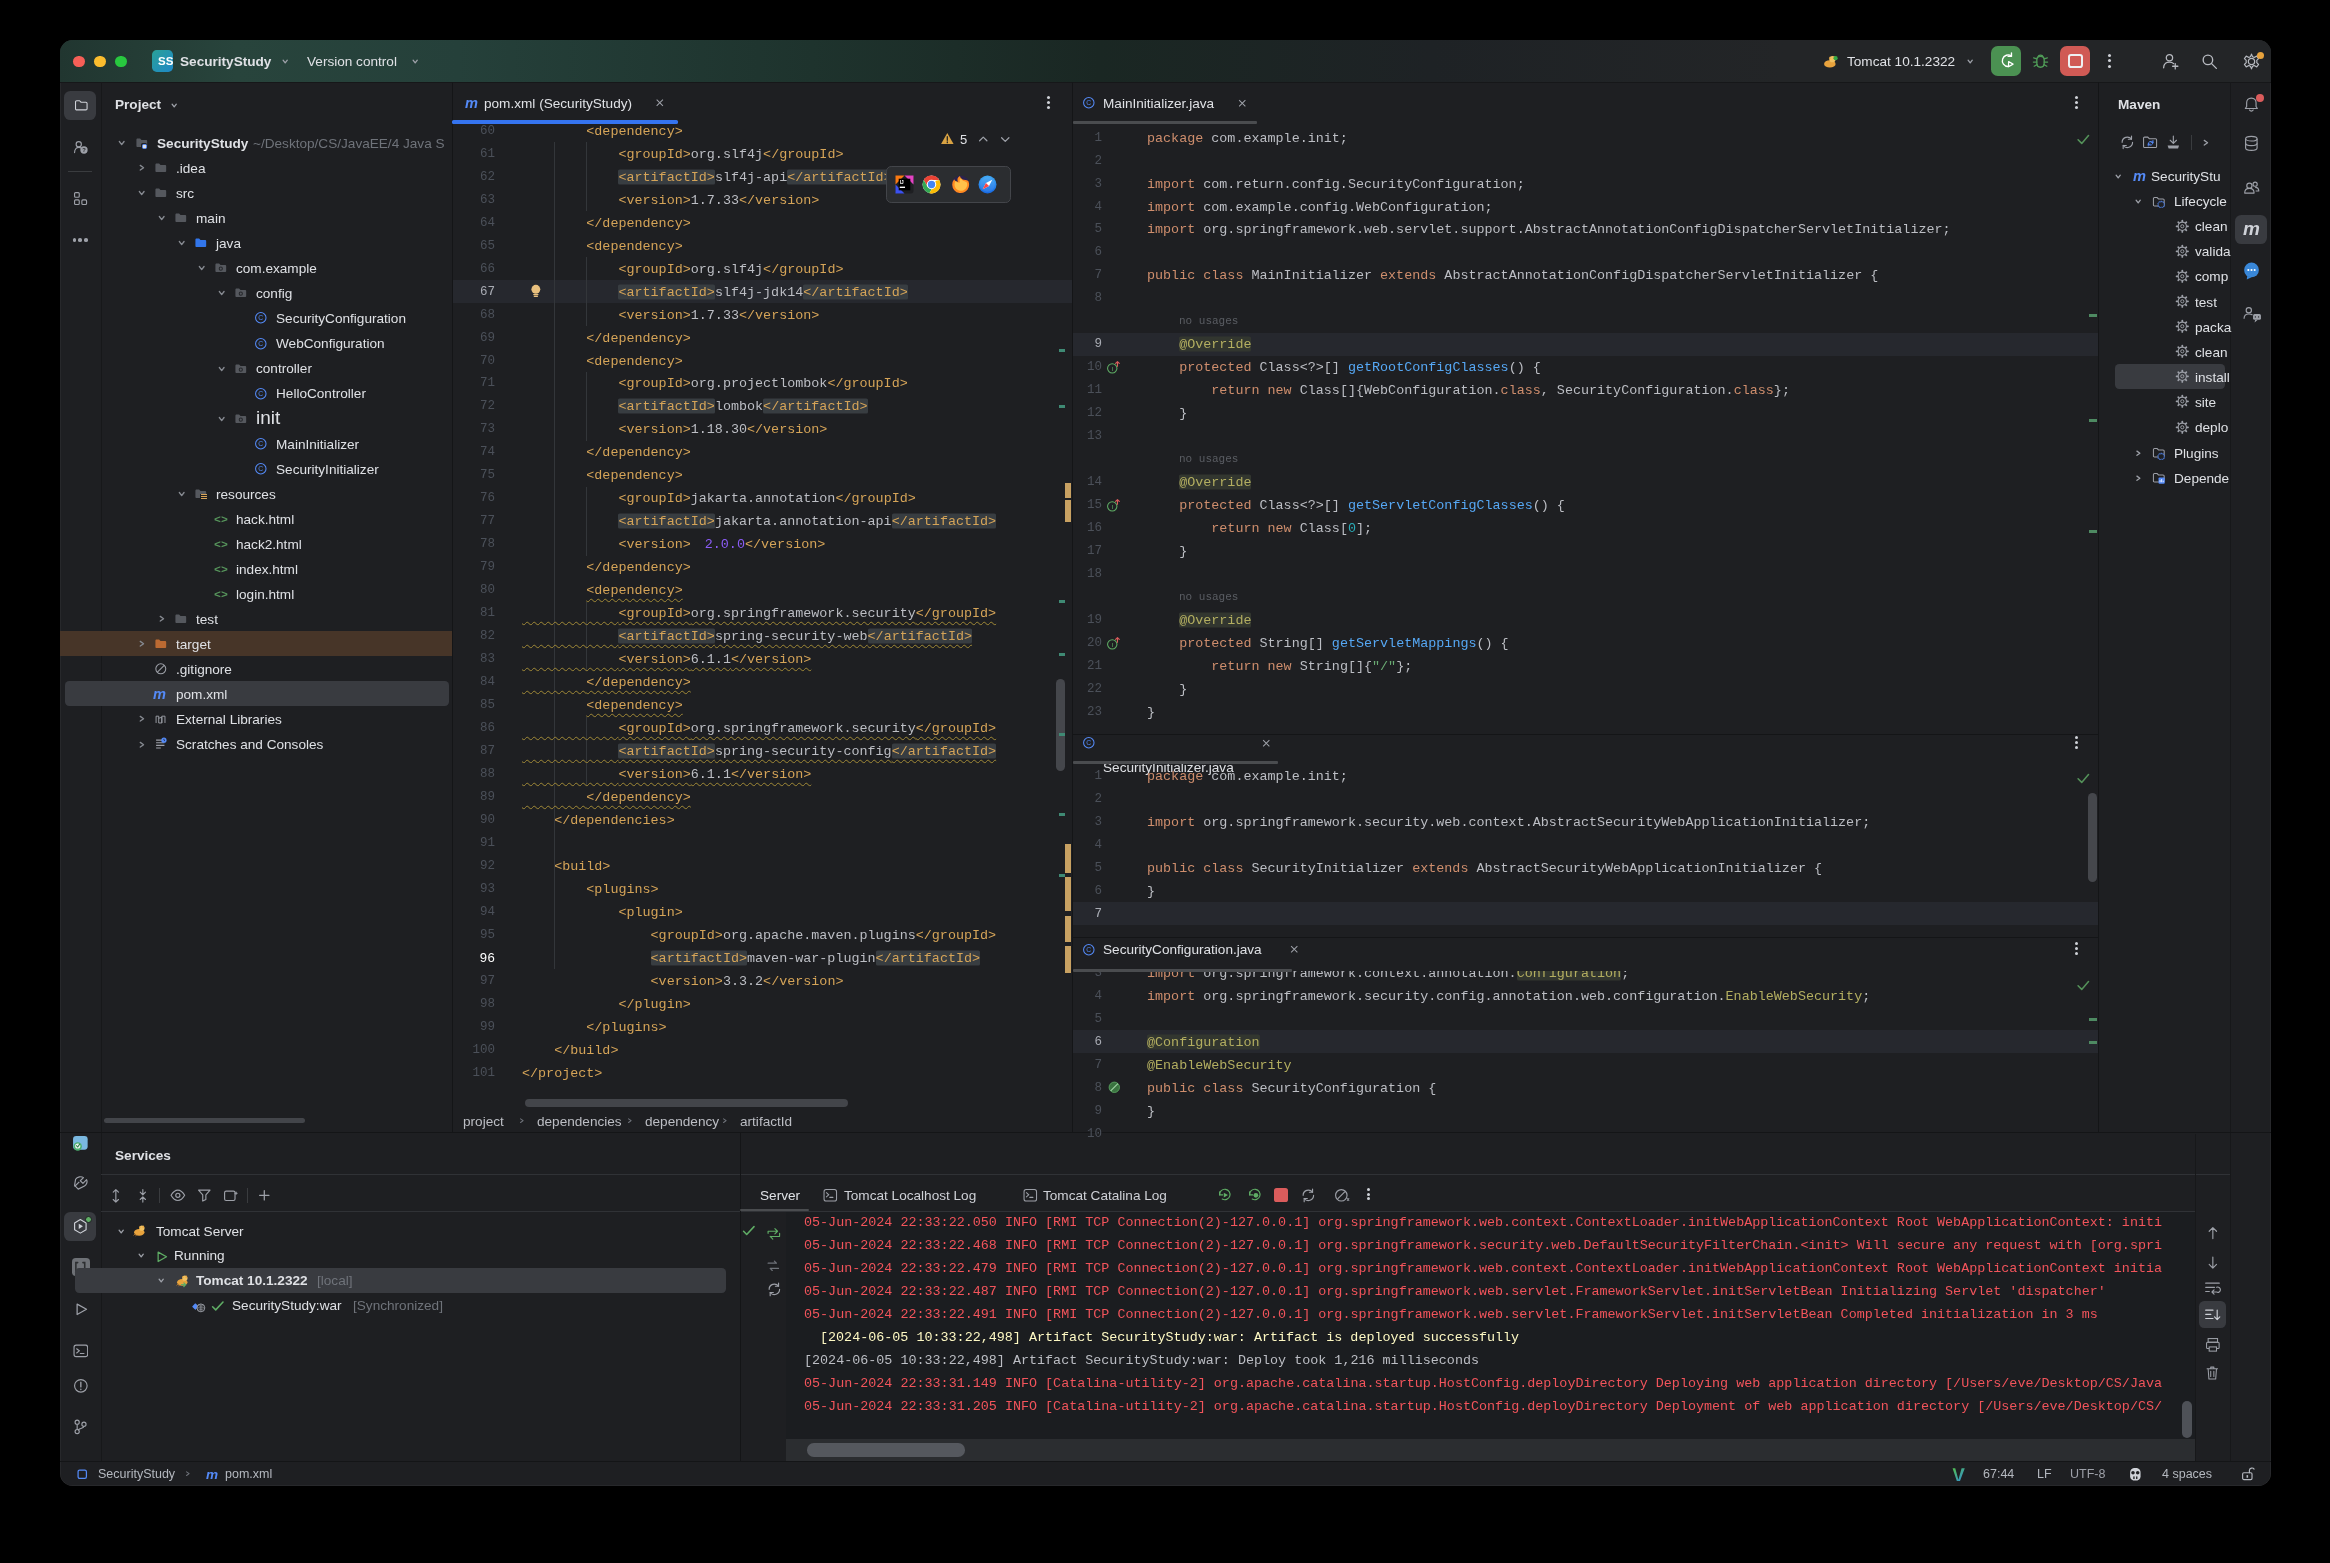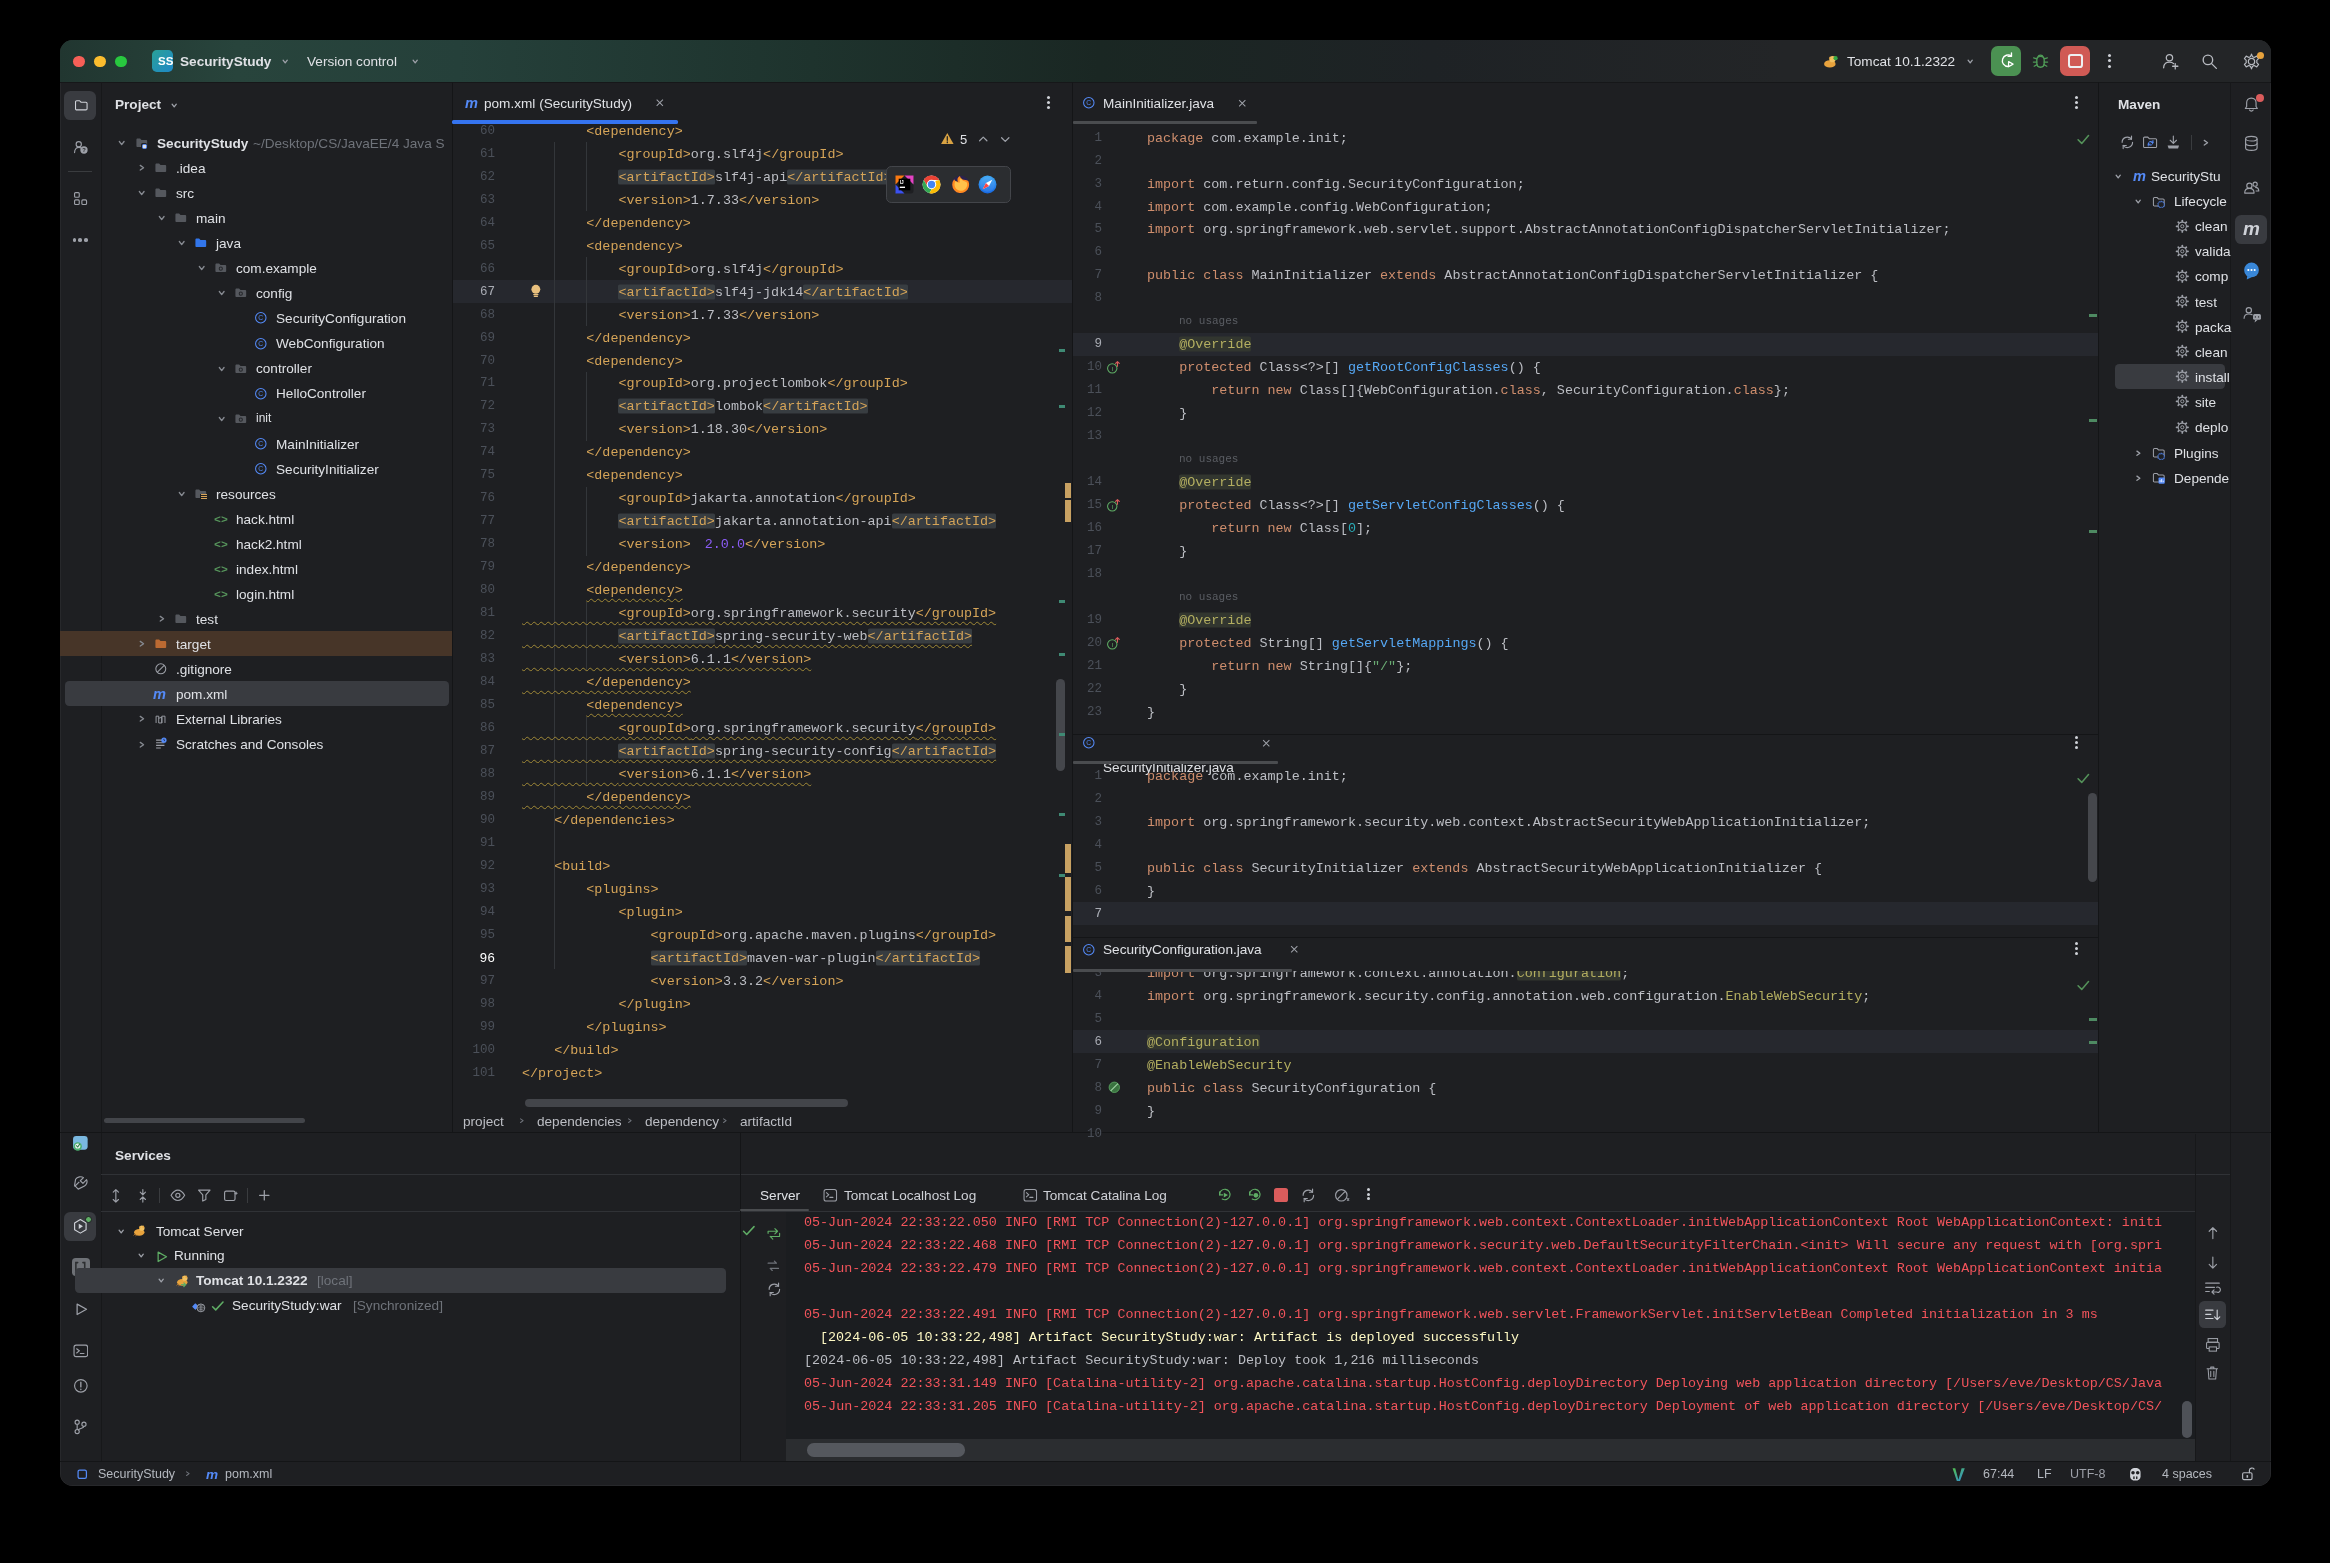--- a/index.html
+++ b/index.html
@@ -204,21 +204,21 @@
         <text x="13" y="17.5" font-size="13" fill="#548af7" text-anchor="middle" font-family="Liberation Sans">C</text>
       </svg>
 <div style="position:absolute;left:216px;top:353px;transform:translateY(-50%);font-family:'Liberation Sans', sans-serif;font-size:13.6px;color:#dfe1e5;font-weight:400;white-space:pre;">HelloController</div>
 <svg style="position:absolute;left:157px;top:374px" width="9.4" height="9.4" viewBox="0 0 18 18" fill="none">
         <path d="M4.5 6.75 L9 12.6 L13.5 6.75" stroke="#868a91" stroke-width="2.6" stroke-linecap="round" stroke-linejoin="round"></path>
       </svg>
 <svg style="position:absolute;left:174px;top:372px" width="13.6" height="13.6" viewBox="0 0 24 24" fill="none">
         <path d="M2.5 6.5 C2.5 5.4 3.4 4.5 4.5 4.5 L9 4.5 L11.5 7 L19.5 7 C20.6 7 21.5 7.9 21.5 9 L21.5 17.5 C21.5 18.6 20.6 19.5 19.5 19.5 L4.5 19.5 C3.4 19.5 2.5 18.6 2.5 17.5 Z" fill="#55585e"></path>
         <circle cx="12" cy="13.5" r="2.8" stroke="#24262a" stroke-width="1.8" fill="none"></circle>
       </svg>
-<div style="position:absolute;left:196px;top:378px;transform:translateY(-50%);font-family:'Liberation Sans', sans-serif;font-size:12px;color:#dfe1e5;font-weight:400;white-space:pre;">init</div>
+<div style="position:absolute;left:196px;top:378px;transform:translateY(-50%);font-family:'Liberation Sans', sans-serif;font-size:19px;color:#dfe1e5;font-weight:400;white-space:pre;">init</div>
 <svg style="position:absolute;left:194px;top:397px" width="13.6" height="13.6" viewBox="0 0 26 26" fill="none">
         <circle cx="13" cy="13" r="10" stroke="#548af7" stroke-width="2"></circle>
         <text x="13" y="17.5" font-size="13" fill="#548af7" text-anchor="middle" font-family="Liberation Sans">C</text>
       </svg>
 <div style="position:absolute;left:216px;top:404px;transform:translateY(-50%);font-family:'Liberation Sans', sans-serif;font-size:13.6px;color:#dfe1e5;font-weight:400;white-space:pre;">MainInitializer</div>
 <svg style="position:absolute;left:194px;top:422px" width="13.6" height="13.6" viewBox="0 0 26 26" fill="none">
         <circle cx="13" cy="13" r="10" stroke="#548af7" stroke-width="2"></circle>
         <text x="13" y="17.5" font-size="13" fill="#548af7" text-anchor="middle" font-family="Liberation Sans">C</text>
       </svg>
 <div style="position:absolute;left:216px;top:429px;transform:translateY(-50%);font-family:'Liberation Sans', sans-serif;font-size:13.6px;color:#dfe1e5;font-weight:400;white-space:pre;">SecurityInitializer</div>
@@ -922,20 +922,21 @@
       </svg>
 <svg style="position:absolute;left:706px;top:1241px" width="15.7" height="15.7" viewBox="0 0 30 30" fill="none">
         <path d="M6 16 A10 10 0 0 1 24 10 M26 16 A10 10 0 0 1 8 22" stroke="#9da0a8" stroke-width="2.2" stroke-linecap="round"></path>
         <path d="M24 4 L24 10 L18 10 M8 28 L8 22 L14 22" stroke="#9da0a8" stroke-width="2.2" stroke-linecap="round" stroke-linejoin="round"></path>
       </svg>
 <div style="position:absolute;left:726px;top:1172px;width:1409px;height:249px;background:#1b1d20;"></div>
 <div style="position:absolute;left:726px;top:1172px;width:1409px;height:249px;overflow:hidden;">
 <div style="position:absolute;left:18px;top:10.4px;transform:translateY(-50%);font-family:'Liberation Mono', monospace;font-size:13.4px;color:#f2545b;white-space:pre;">05-Jun-2024 22:33:22.050 INFO [RMI TCP Connection(2)-127.0.0.1] org.springframework.web.context.ContextLoader.initWebApplicationContext Root WebApplicationContext: initi</div>
 <div style="position:absolute;left:18px;top:33px;transform:translateY(-50%);font-family:'Liberation Mono', monospace;font-size:13.4px;color:#f2545b;white-space:pre;">05-Jun-2024 22:33:22.468 INFO [RMI TCP Connection(2)-127.0.0.1] org.springframework.security.web.DefaultSecurityFilterChain.&lt;init&gt; Will secure any request with [org.spri</div>
 <div style="position:absolute;left:18px;top:56px;transform:translateY(-50%);font-family:'Liberation Mono', monospace;font-size:13.4px;color:#f2545b;white-space:pre;">05-Jun-2024 22:33:22.479 INFO [RMI TCP Connection(2)-127.0.0.1] org.springframework.web.context.ContextLoader.initWebApplicationContext Root WebApplicationContext initia</div>
+<div style="position:absolute;left:18px;top:79px;transform:translateY(-50%);font-family:'Liberation Mono', monospace;font-size:13.4px;color:#f2545b;white-space:pre;">05-Jun-2024 22:33:22.487 INFO [RMI TCP Connection(2)-127.0.0.1] org.springframework.web.servlet.FrameworkServlet.initServletBean Initializing Servlet 'dispatcher'</div>
 <div style="position:absolute;left:18px;top:102px;transform:translateY(-50%);font-family:'Liberation Mono', monospace;font-size:13.4px;color:#f2545b;white-space:pre;">05-Jun-2024 22:33:22.491 INFO [RMI TCP Connection(2)-127.0.0.1] org.springframework.web.servlet.FrameworkServlet.initServletBean Completed initialization in 3 ms</div>
 <div style="position:absolute;left:18px;top:125px;transform:translateY(-50%);font-family:'Liberation Mono', monospace;font-size:13.4px;color:#fef9c3;white-space:pre;margin-left:16px;">[2024-06-05 10:33:22,498] Artifact SecurityStudy:war: Artifact is deployed successfully</div>
 <div style="position:absolute;left:18px;top:148px;transform:translateY(-50%);font-family:'Liberation Mono', monospace;font-size:13.4px;color:#bcbec4;white-space:pre;">[2024-06-05 10:33:22,498] Artifact SecurityStudy:war: Deploy took 1,216 milliseconds</div>
 <div style="position:absolute;left:18px;top:171px;transform:translateY(-50%);font-family:'Liberation Mono', monospace;font-size:13.4px;color:#f2545b;white-space:pre;">05-Jun-2024 22:33:31.149 INFO [Catalina-utility-2] org.apache.catalina.startup.HostConfig.deployDirectory Deploying web application directory [/Users/eve/Desktop/CS/Java</div>
 <div style="position:absolute;left:18px;top:194px;transform:translateY(-50%);font-family:'Liberation Mono', monospace;font-size:13.4px;color:#f2545b;white-space:pre;">05-Jun-2024 22:33:31.205 INFO [Catalina-utility-2] org.apache.catalina.startup.HostConfig.deployDirectory Deployment of web application directory [/Users/eve/Desktop/CS/</div>
 </div>
 <div style="position:absolute;left:2122px;top:1361px;width:10.4px;height:37px;background:#4e5157;border-radius:5.2px;"></div>
 <div style="position:absolute;left:726px;top:1399px;width:1409px;height:22px;background:#2b2d30;"></div>
 <div style="position:absolute;left:747px;top:1403px;width:158px;height:13.6px;background:#55585e;border-radius:6.8px;"></div>
 <div style="position:absolute;left:2135px;top:1094px;width:0.5px;height:327px;background:#17181a;"></div>

